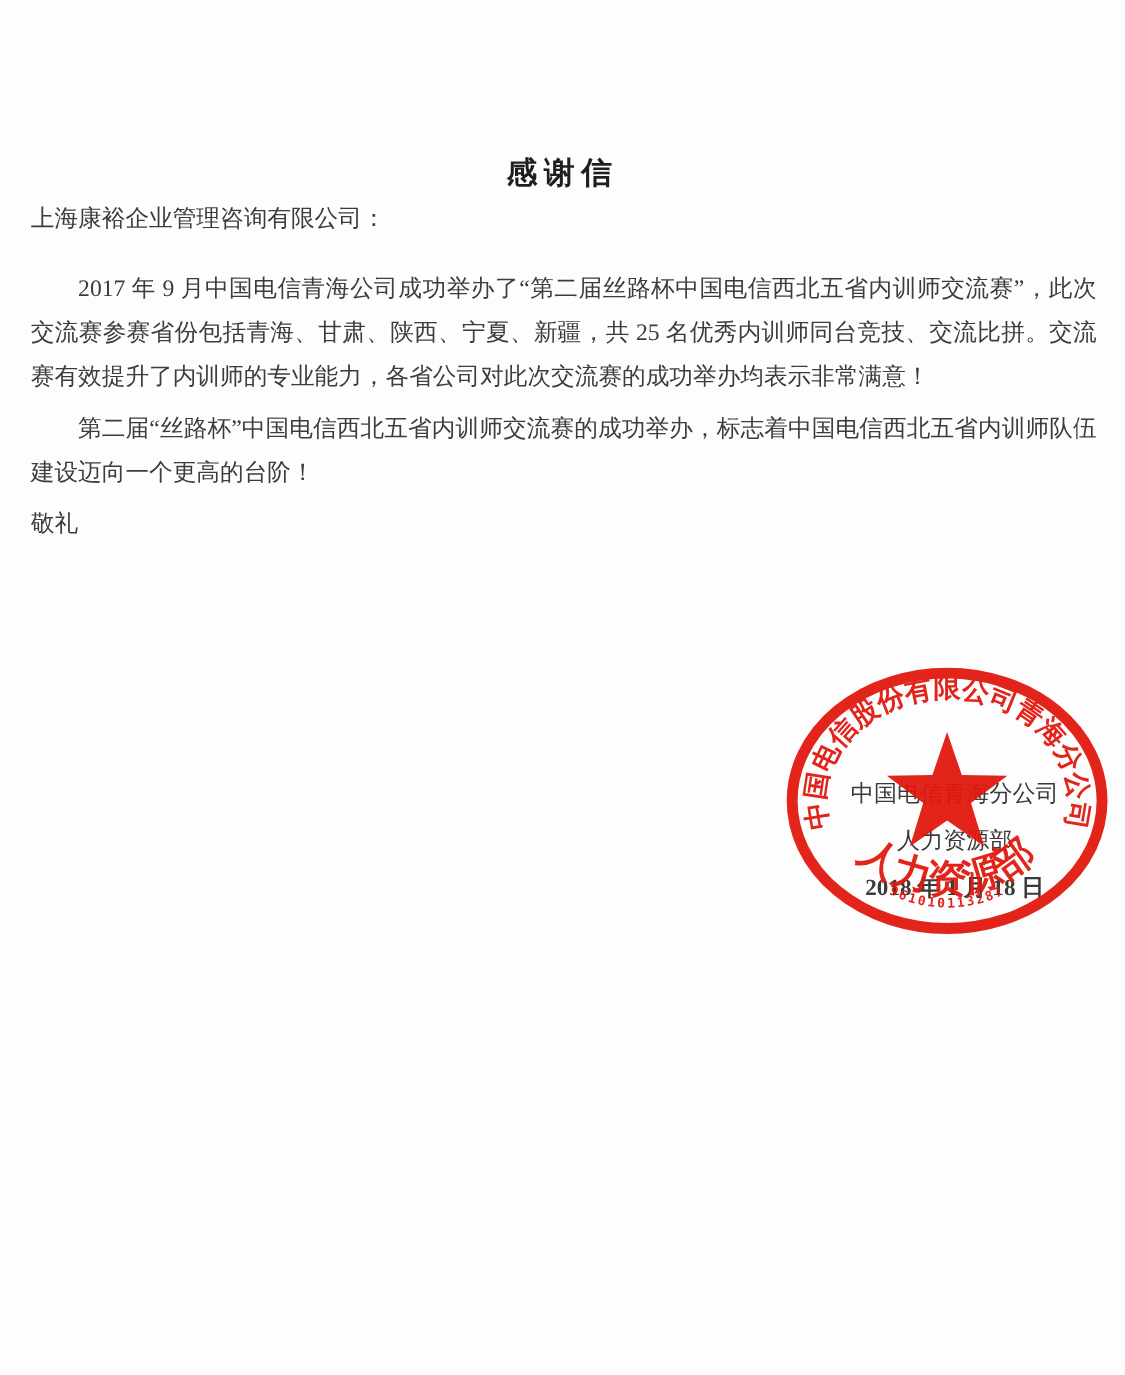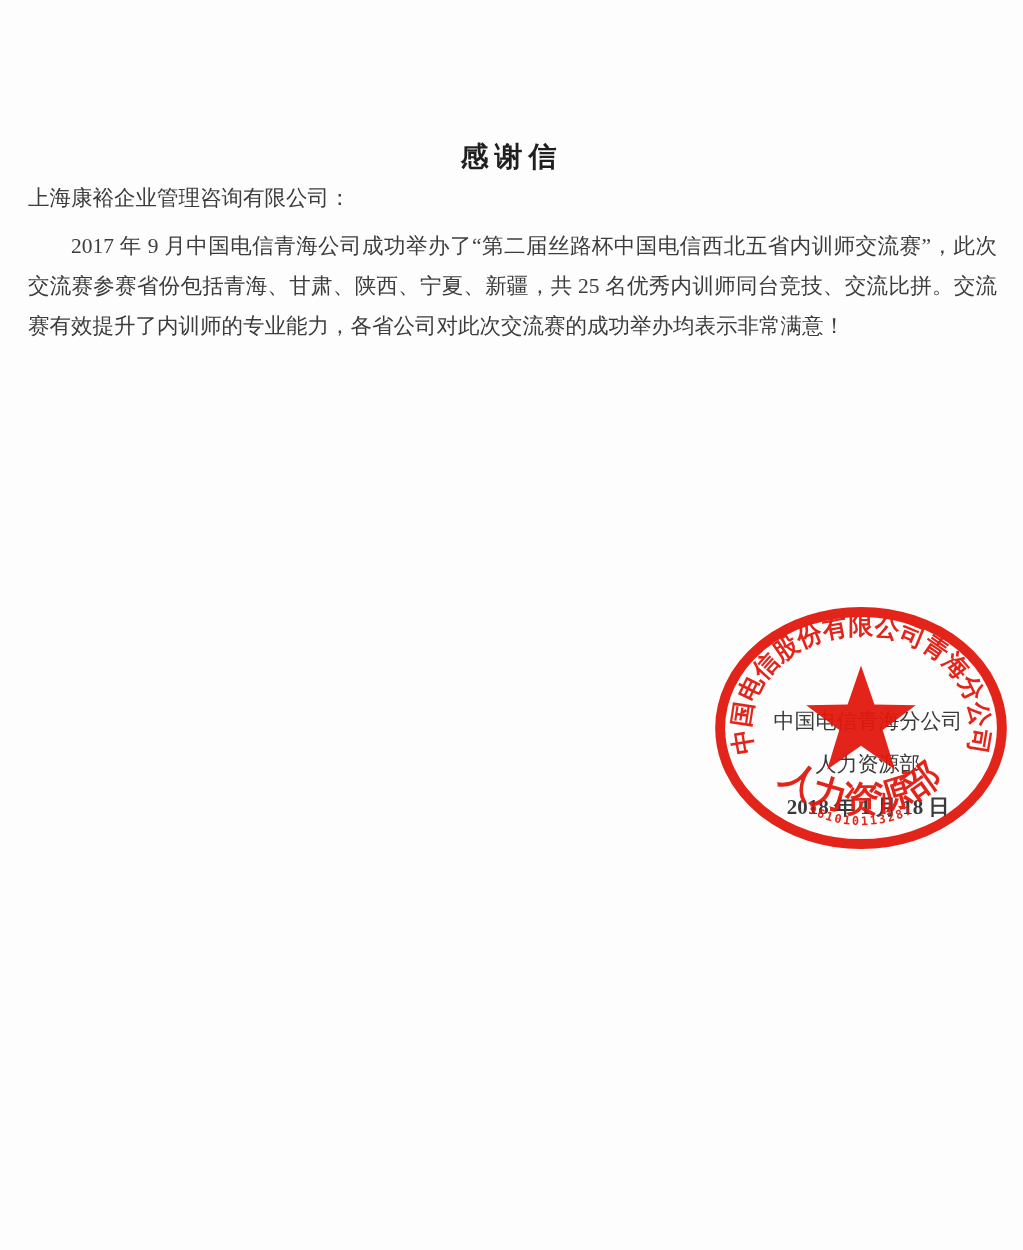--- a/index.html
+++ b/index.html
@@ -16,21 +16,21 @@
     text-align:center;
     font-size:28px; font-weight:bold; letter-spacing:6px;
     color:#1f1f1f;
   }
   .letter-body {
     position:absolute; left:28px; right:26px; top:178px;
     font-size:21.5px; line-height:40px;
     text-align:justify;
     color:#3c3c3c;
   }
-  .salutation { margin:0 0 8px 0; }
+  .salutation { margin:0 0 24px 0; }
   .para { margin:0 0 7px 0; text-indent:2em; }
   .cizhi { margin:7px 0 0 0; text-indent:2em; }
   .jingli { margin:0; }
   .sig-block {
     position:absolute; left:718px; top:700px; width:300px;
     text-align:center;
     font-size:21px; line-height:43px; color:#3a3a3a;
   }
   .sig-line { white-space:nowrap; }
   .sig-date { font-weight:bold; }
@@ -44,20 +44,22 @@
 </head>
 <body>
 
 <div class="page">
 
   <div class="doc-title">感谢信</div>
 
   <div class="letter-body">
     <p class="salutation">上海康裕企业管理咨询有限公司：</p>
     <p class="para">2017 年 9 月中国电信青海公司成功举办了“第二届丝路杯中国电信西北五省内训师交流赛”，此次交流赛参赛省份包括青海、甘肃、陕西、宁夏、新疆，共 25 名优秀内训师同台竞技、交流比拼。交流赛有效提升了内训师的专业能力，各省公司对此次交流赛的成功举办均表示非常满意！</p>
+    <p class="para">第二届“丝路杯”中国电信西北五省内训师交流赛的成功举办，标志着中国电信西北五省内训师队伍建设迈向一个更高的台阶！</p>
+    <p class="jingli">敬礼</p>
   </div>
 
   <div class="sig-block">
     <div class="sig-line">中国电信青海分公司</div>
     <div class="sig-line">人力资源部</div>
     <div class="sig-line sig-date">2018 年 1 月 18 日</div>
   </div>
 
   <div class="stamp">
     <svg viewBox="0 0 300 250" xmlns="http://www.w3.org/2000/svg">

